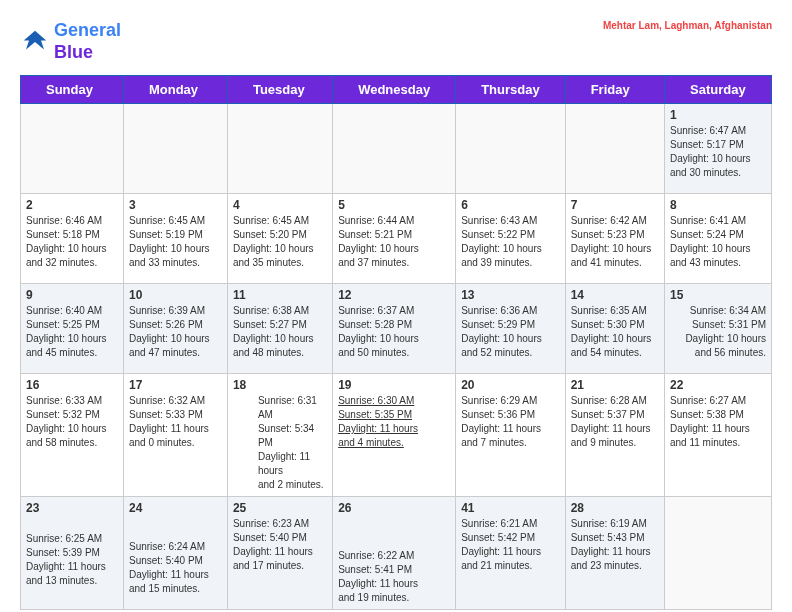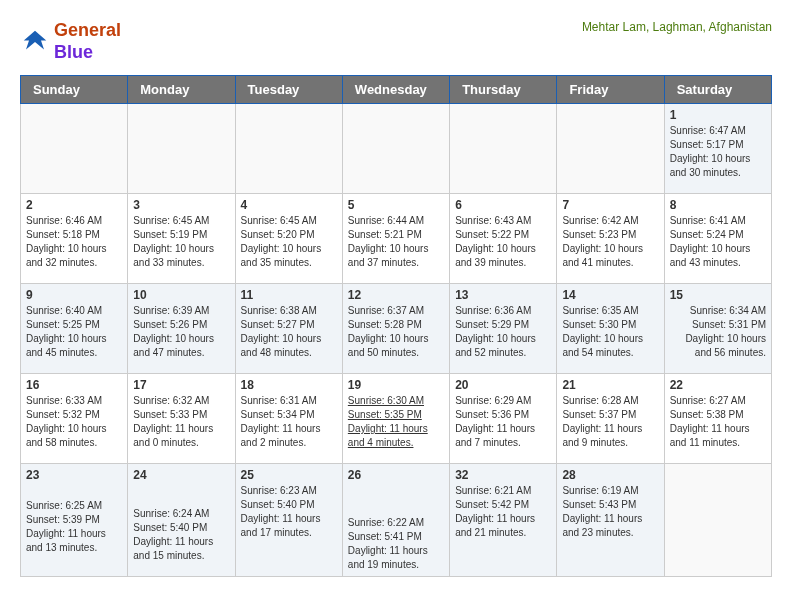--- a/index.html
+++ b/index.html
@@ -21,48 +21,49 @@
       align-items: center;
       gap: 4px;
     }
     .logo-text {
       font-size: 18px;
       font-weight: bold;
       color: #333;
       line-height: 1.2;
     }
     .logo-text span {
-      color: #c2410c;
+      color: #3b82f6;
     }
     .logo-bird {
       width: 30px;
       height: 30px;
     }
     .title-block {
       text-align: right;
     }
     .month-title {
       font-size: 32px;
       font-weight: bold;
       color: #333;
     }
     .location {
-      font-size: 12px;
-      color: #4d7c0f;
+      font-size: 10px;
+      color: #ef4444;
+      font-weight: bold;
     }
     .calendar {
       width: 100%;
       border-collapse: collapse;
       border: 1px solid #ccc;
     }
     .calendar th {
-      background: #737373;
+      background: #6d28d9;
       color: #fff;
       font-size: 13px;
-      padding: 6px 12px;
+      padding: 6px 25px;
       text-align: left;
       border: 1px solid #1a5fb4;
     }
     .calendar td {
       border: 1px solid #ccc;
       vertical-align: top;
       padding: 4px 5px;
       width: calc(100% / 7);
       min-height: 80px;
       height: 90px;
@@ -244,21 +245,21 @@
         </td>
         <td>
           <div class="day-number">17</div>
           <div class="day-info" style="white-space: pre-line;">Sunrise: 6:32 AM
 Sunset: 5:33 PM
 Daylight: 11 hours
 and 0 minutes.</div>
         </td>
         <td>
           <div class="day-number">18</div>
-          <div class="day-info" style="white-space: pre-line;">Sunrise: 6:31 AM
+          <div class="day-info" style="white-space: pre-line; margin-left: 25px;">Sunrise: 6:31 AM
 Sunset: 5:34 PM
 Daylight: 11 hours
 and 2 minutes.</div>
         </td>
         <td>
           <div class="day-number">19</div>
           <div class="day-info" style="white-space: pre-line; text-decoration: underline;">Sunrise: 6:30 AM
 Sunset: 5:35 PM
 Daylight: 11 hours
 and 4 minutes.</div>
@@ -308,21 +309,21 @@
 and 17 minutes.</div>
         </td>
         <td>
           <div class="day-number">26</div>
           <div class="day-info" style="white-space: pre-line; margin-top: 34px;">Sunrise: 6:22 AM
 Sunset: 5:41 PM
 Daylight: 11 hours
 and 19 minutes.</div>
         </td>
         <td>
-          <div class="day-number">32</div>
+          <div class="day-number">41</div>
           <div class="day-info" style="white-space: pre-line;">Sunrise: 6:21 AM
 Sunset: 5:42 PM
 Daylight: 11 hours
 and 21 minutes.</div>
         </td>
         <td>
           <div class="day-number">28</div>
           <div class="day-info" style="white-space: pre-line;">Sunrise: 6:19 AM
 Sunset: 5:43 PM
 Daylight: 11 hours

